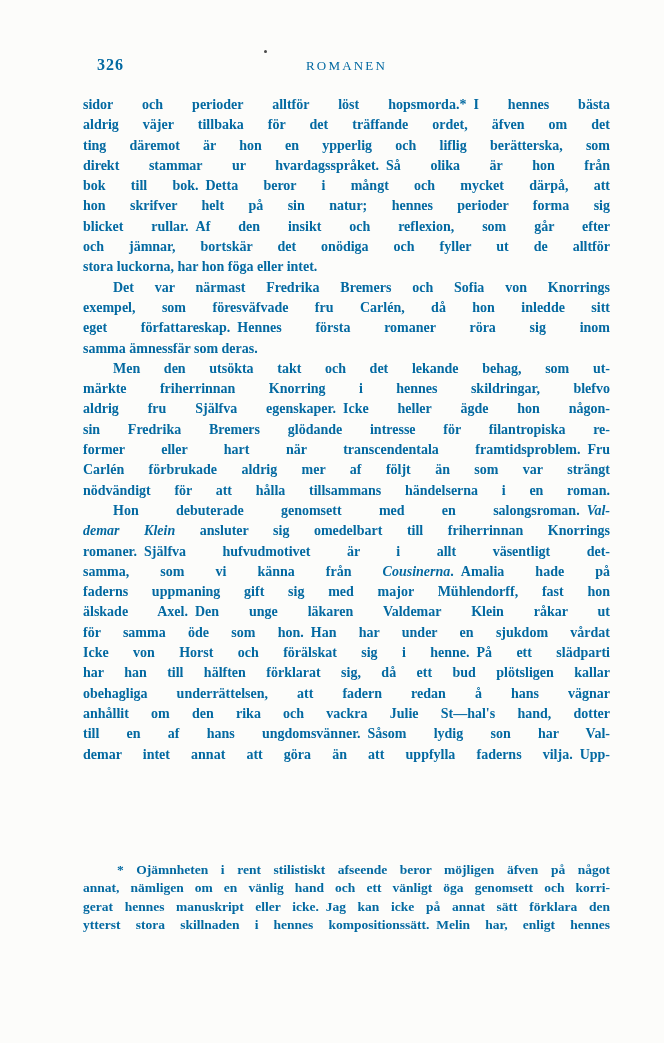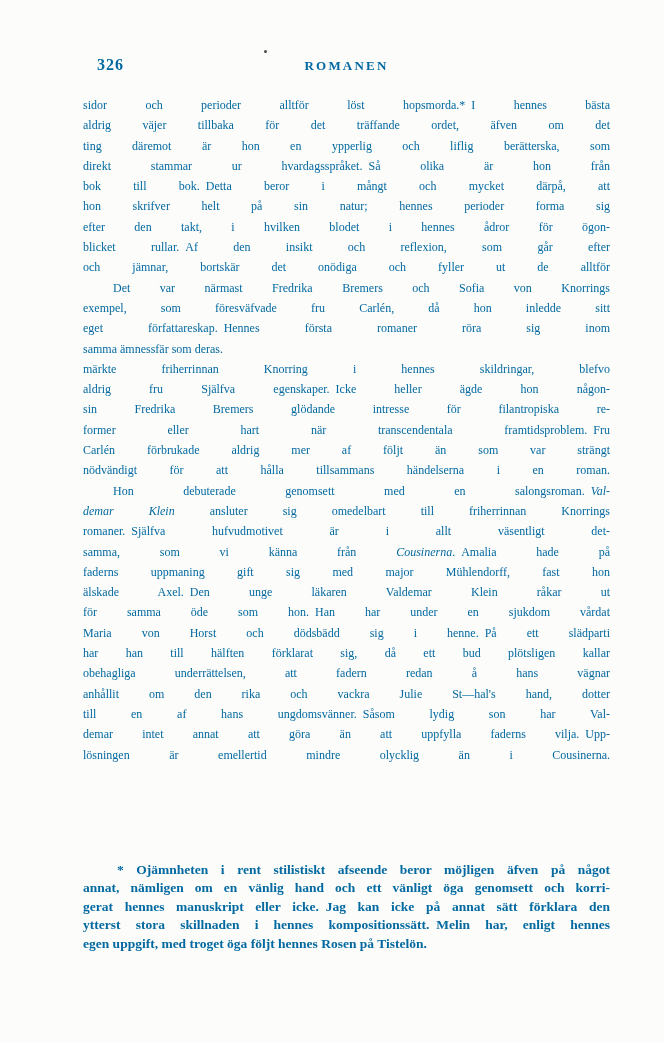--- a/index.html
+++ b/index.html
@@ -14,29 +14,29 @@
   }
   .header{
     position:absolute;top:56px;left:83px;width:527px;height:20px;
   }
   .pageno{
     position:absolute;left:14px;top:0;
     font-size:16px;font-weight:bold;letter-spacing:1px;
   }
   .running{
     position:absolute;left:0;right:0;top:2px;text-align:center;
-    font-size:13px;font-weight:bold;letter-spacing:2.2px;
+    font-size:13px;font-weight:normal;letter-spacing:2.2px;
   }
   .artifact-dot{
     position:absolute;left:264px;top:50px;width:3px;height:3px;
     background:#4a4a4a;border-radius:50%;
   }
   .bodytext{
     position:absolute;top:95px;left:83px;width:527px;
-    font-size:12px;line-height:20.3px;font-weight:normal;
+    font-size:14px;line-height:20.3px;font-weight:bold;
   }
   .footnote{
     position:absolute;top:835px;left:83px;width:527px;
     font-size:13.5px;line-height:18.4px;font-weight:bold;
   }
   .line{
     text-align:justify;
     text-align-last:justify;
     white-space:normal;
   }
@@ -54,48 +54,47 @@
     <span class="running">ROMANEN</span>
   </div>
   <div class="artifact-dot"></div>
   <div class="bodytext">
       <div class="line"><span>sidor och perioder alltför löst hopsmorda.* I hennes bästa</span></div>
       <div class="line"><span>aldrig väjer tillbaka för det träffande ordet, äfven om det</span></div>
       <div class="line"><span>ting däremot är hon en ypperlig och liflig berätterska, som</span></div>
       <div class="line"><span>direkt stammar ur hvardagsspråket. Så olika är hon från</span></div>
       <div class="line"><span>bok till bok. Detta beror i mångt och mycket därpå, att</span></div>
       <div class="line"><span>hon skrifver helt på sin natur; hennes perioder forma sig</span></div>
-      <div class="line"><span>efter den takt, i hvilken blodet i hennes ådror för ögon-</span></div>
       <div class="line"><span>blicket rullar. Af den insikt och reflexion, som går efter</span></div>
       <div class="line"><span>och jämnar, bortskär det onödiga och fyller ut de alltför</span></div>
+      <div class="line lastline"><span>stora luckorna, har hon föga eller intet.</span></div>
       <div class="line indent"><span>Det var närmast Fredrika Bremers och Sofia von Knorrings</span></div>
       <div class="line"><span>exempel, som föresväfvade fru Carlén, då hon inledde sitt</span></div>
       <div class="line"><span>eget författareskap. Hennes första romaner röra sig inom</span></div>
       <div class="line lastline"><span>samma ämnessfär som deras.</span></div>
+      <div class="line indent"><span>Men den utsökta takt och det lekande behag, som ut-</span></div>
       <div class="line"><span>märkte friherrinnan Knorring i hennes skildringar, blefvo</span></div>
       <div class="line"><span>aldrig fru Själfva egenskaper. Icke heller ägde hon någon-</span></div>
       <div class="line"><span>sin Fredrika Bremers glödande intresse för filantropiska re-</span></div>
       <div class="line"><span>former eller hart när transcendentala framtidsproblem. Fru</span></div>
       <div class="line"><span>Carlén förbrukade aldrig mer af följt än som var strängt</span></div>
       <div class="line"><span>nödvändigt för att hålla tillsammans händelserna i en roman.</span></div>
       <div class="line indent"><span>Hon debuterade genomsett med en salongsroman. </span><span class="it">Val-</span></div>
       <div class="line"><span class="it">demar Klein</span><span> ansluter sig omedelbart till friherrinnan Knorrings</span></div>
       <div class="line"><span>romaner. Själfva hufvudmotivet är i allt väsentligt det-</span></div>
       <div class="line"><span>samma, som vi känna från </span><span class="it">Cousinerna</span><span>. Amalia hade på</span></div>
       <div class="line"><span>faderns uppmaning gift sig med major Mühlendorff, fast hon</span></div>
       <div class="line"><span>älskade Axel. Den unge läkaren Valdemar Klein råkar ut</span></div>
       <div class="line"><span>för samma öde som hon. Han har under en sjukdom vårdat</span></div>
-      <div class="line"><span>Maria von Horst och dödsbädd sig i henne. På ett slädparti</span></div>
+      <div class="line"><span>Icke von Horst och förälskat sig i henne. På ett slädparti</span></div>
       <div class="line"><span>har han till hälften förklarat sig, då ett bud plötsligen kallar</span></div>
       <div class="line"><span>obehagliga underrättelsen, att fadern redan å hans vägnar</span></div>
       <div class="line"><span>anhållit om den rika och vackra Julie St—hal's hand, dotter</span></div>
       <div class="line"><span>till en af hans ungdomsvänner. Såsom lydig son har Val-</span></div>
       <div class="line"><span>demar intet annat att göra än att uppfylla faderns vilja. Upp-</span></div>
-      <div class="line"><span>lösningen är emellertid mindre olycklig än i Cousinerna.</span></div>
     </div>
   <div class="footnote">
       <div class="line indent"><span>* Ojämnheten i rent stilistiskt afseende beror möjligen äfven på något</span></div>
       <div class="line"><span>annat, nämligen om en vänlig hand och ett vänligt öga genomsett och korri-</span></div>
       <div class="line"><span>gerat hennes manuskript eller icke. Jag kan icke på annat sätt förklara den</span></div>
       <div class="line"><span>ytterst stora skillnaden i hennes kompositionssätt. Melin har, enligt hennes</span></div>
-      <div class="line lastline"><span>egen uppgift, med troget öga följt hennes Rosen på Tistelön.</span></div>
     </div>
 </div>
 
 </body></html>

